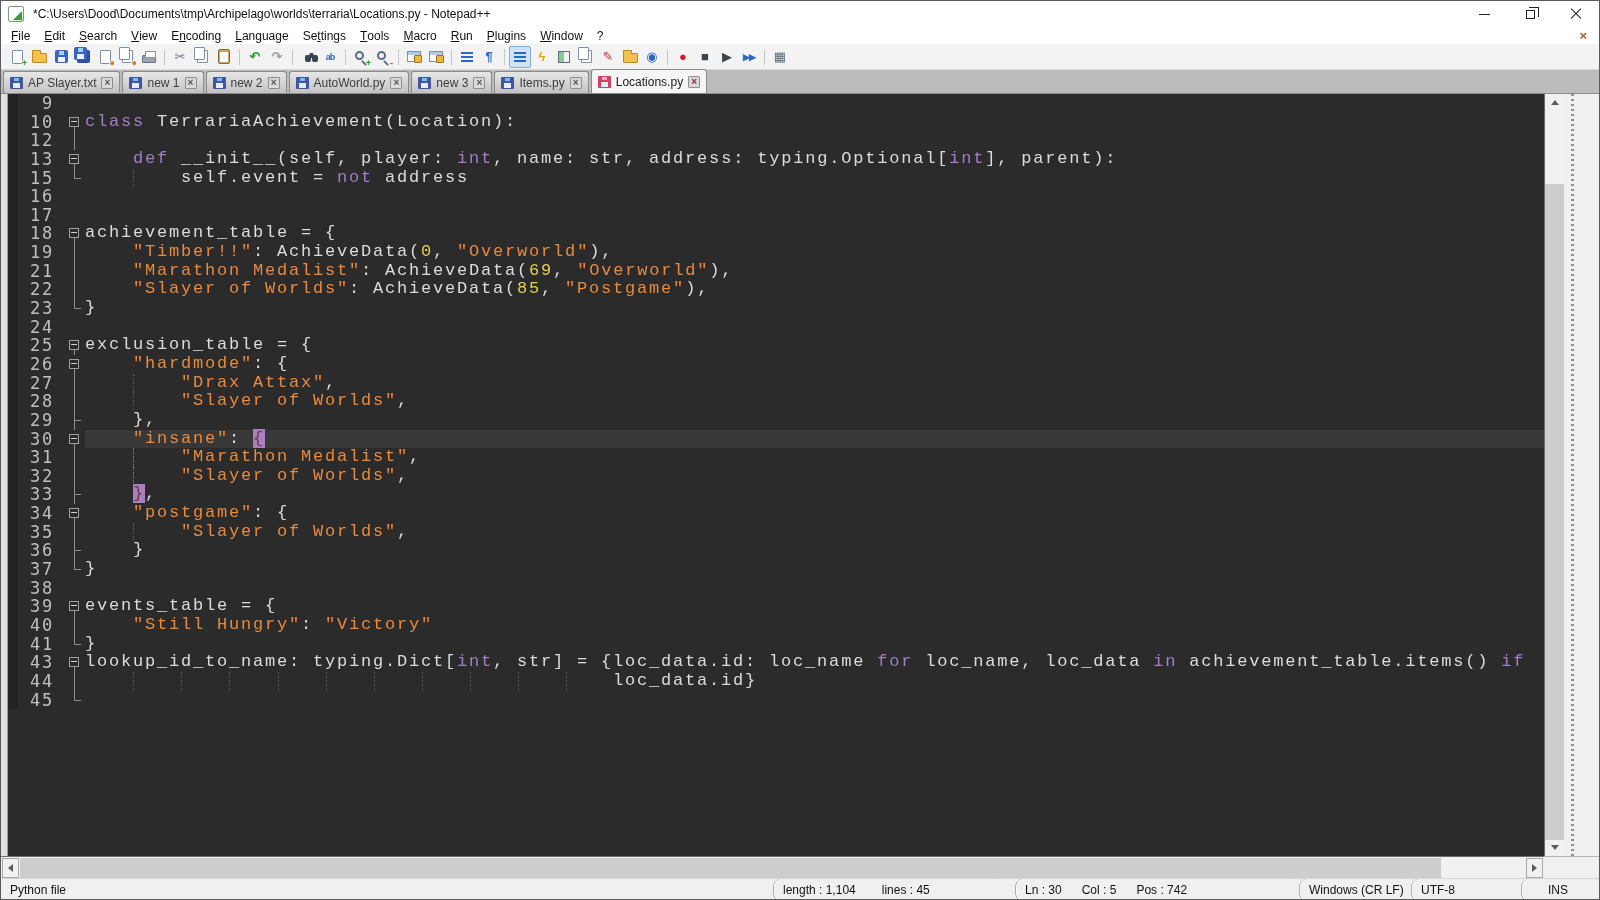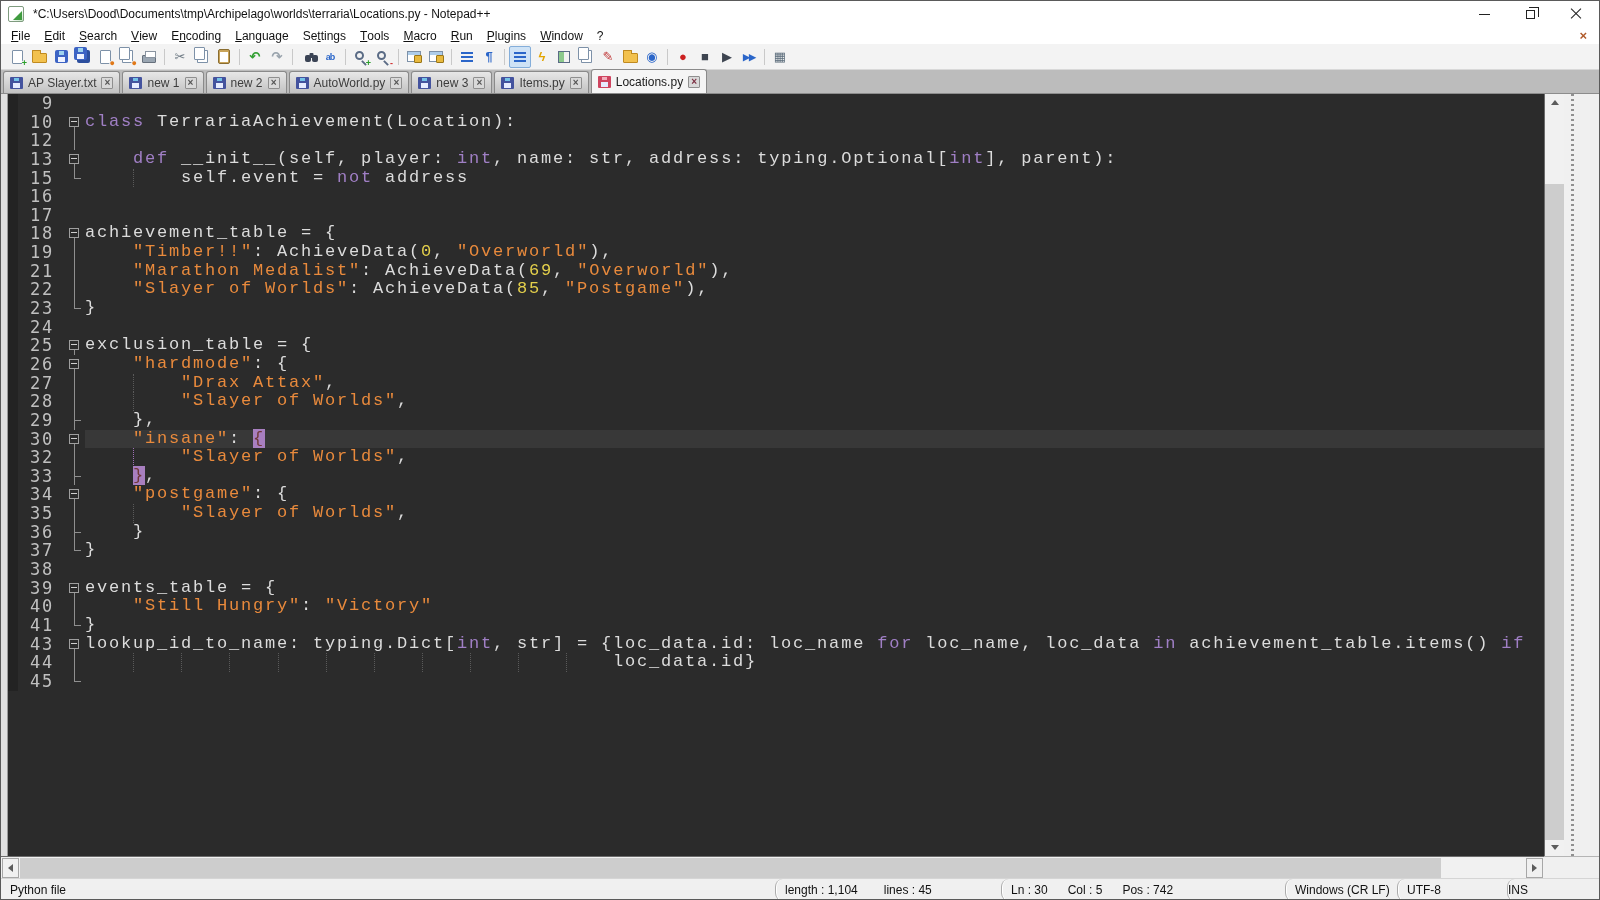--- a/index.html
+++ b/index.html
@@ -121,22 +121,22 @@
   .hbtn.left { left:1px; } .hbtn.right { right:1px; }
   .tri-left { width:0; height:0; border-top:4px solid transparent; border-bottom:4px solid transparent; border-right:5px solid #5c5c5c; }
   .tri-right { width:0; height:0; border-top:4px solid transparent; border-bottom:4px solid transparent; border-left:5px solid #5c5c5c; }
   .hthumb { position:absolute; left:19px; top:1px; height:20px; width:1421px; background:#cdcdcd; }
   .corner { flex:1; background:#f0f0f0; border-top:1px solid #b5b5b5; }
 
   
   .statusbar { height:23px; background:#f0f0f0; border-top:1px solid #d5d5d5; display:flex; align-items:stretch; font-size:12px; color:#111; }
   .ssec { display:flex; align-items:center; padding-left:9px; border-left:1px solid #ababab; box-shadow:inset 1px 0 0 #ffffff; white-space:nowrap;border-radius:8px; }
   .ssec.first { border-left:none; box-shadow:none; flex:1; }
-  .s-len { width:226px; gap:26px; } .s-pos { width:284px; gap:20px; }
-  .s-eol { width:112px; } .s-enc { width:110px; } .s-ins { width:92px; padding-left:0; }
+  .s-len { width:226px; gap:26px; } .s-pos { width:284px; gap:20px;margin-left:16px; }
+  .s-eol { width:112px; } .s-enc { width:110px; } .s-ins { width:78px; padding-left:26px; }
 </style>
 </head>
 <body>
 
 <div id="app" style="--ed-bg: #2b2b2b; --ed-cur: #383838; --lnum: #c0c0c0; --c-def: #dcdcdc; --c-key: #a07fc5; --c-str: #e98a3c; --c-num: #e3cf4b; --bm-bg: #a87fc0; --bm-fg: #703838; --guide: #5a5a5a; --guide-hl: #9d6fb5;">
 
   <div class="titlebar">
     <span class="npp-icon"></span>
     <span class="titletext">*C:\Users\Dood\Documents\tmp\Archipelago\worlds\terraria\Locations.py - Notepad++</span>
     <div class="wbtns">
@@ -510,20 +510,30 @@
           </div>
           <div class="foldcol">
             <span class="fl-down"></span>
             <span class="fb"></span>
           </div>
           <pre class="code"><span class="t-d">    </span><span class="t-s">"insane"</span><span class="t-d">: </span><span class="t-b">{</span></pre>
         </div>
         <div class="row">
           <div class="margin">
             <span class="bm"></span>
+            <span class="lnum">31</span>
+          </div>
+          <div class="foldcol">
+            <span class="fl-full"></span>
+          </div>
+          <pre class="code"><i class="g gp" style="left: 48.136px;"></i><span class="t-d">        </span><span class="t-s">"Marathon Medalist"</span><span class="t-d">,</span></pre>
+        </div>
+        <div class="row">
+          <div class="margin">
+            <span class="bm"></span>
             <span class="lnum">32</span>
           </div>
           <div class="foldcol">
             <span class="fl-full"></span>
           </div>
           <pre class="code"><i class="g gp" style="left: 48.136px;"></i><span class="t-d">        </span><span class="t-s">"Slayer of Worlds"</span><span class="t-d">,</span></pre>
         </div>
         <div class="row">
           <div class="margin">
             <span class="bm"></span>

